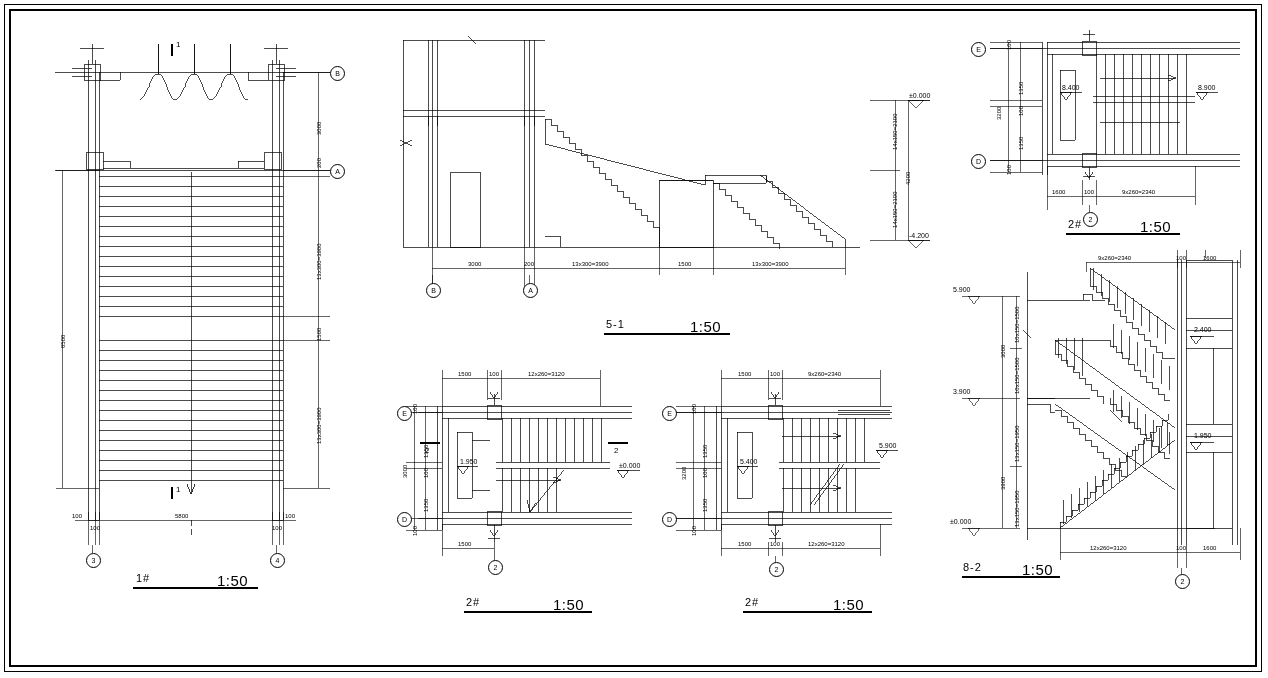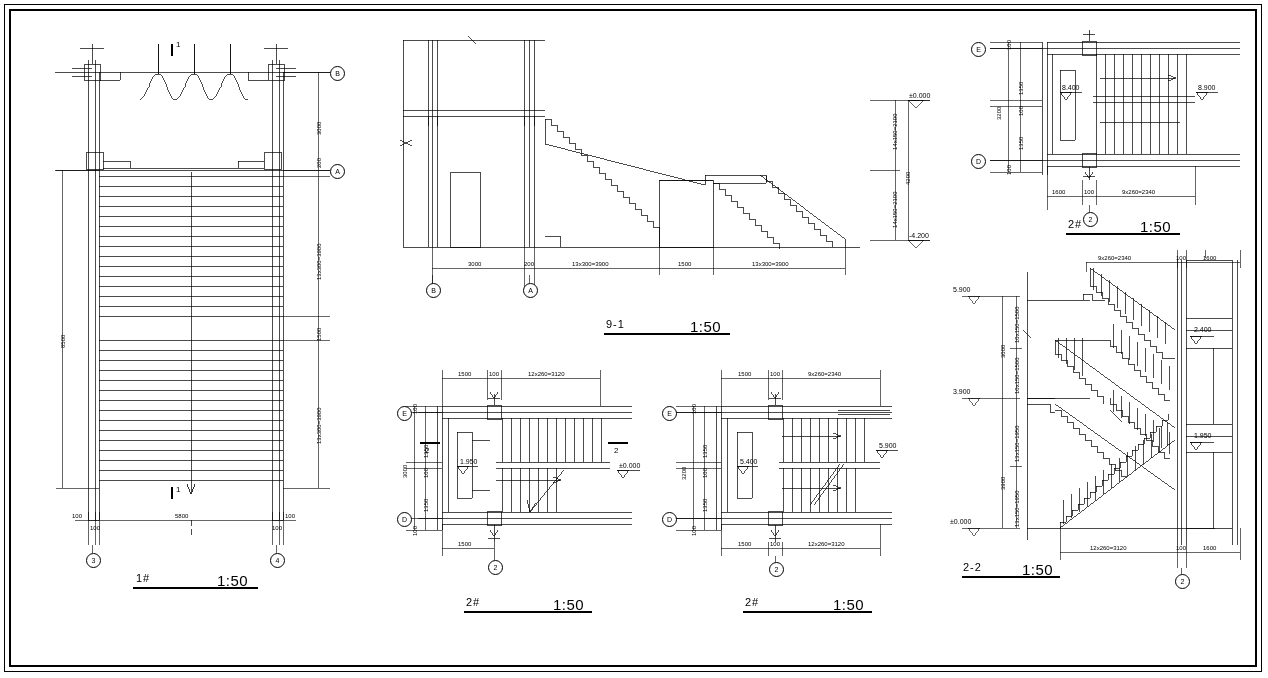--- a/index.html
+++ b/index.html
@@ -628,21 +628,21 @@
   <div class="lbl" style="left:572px;top:261px;">13x300=3900</div>
   <div class="lbl" style="left:678px;top:261px;">1500</div>
   <div class="lbl" style="left:752px;top:261px;">13x300=3900</div>
   <div class="lbl v" style="left:892px;top:150px;">14x150=2100</div>
   <div class="lbl v" style="left:892px;top:228px;">14x150=2100</div>
   <div class="lbl v" style="left:905px;top:185px;">4200</div>
   <div class="lbl" style="left:909px;top:92px;font-size:7px;">±0.000</div>
   <div class="lbl" style="left:909px;top:232px;font-size:7px;">-4.200</div>
   <div class="bub" style="left:426px;top:283px;">B</div>
   <div class="bub" style="left:523px;top:283px;">A</div>
-  <div class="title-txt" style="left:606px;top:318px;">9-1</div>
+  <div class="title-txt" style="left:606px;top:318px;">5-1</div>
   <div class="scale-txt" style="left:690px;top:318px;">1:50</div>
 
   <div class="lbl v" style="left:1006px;top:50px;">100</div>
   <div class="lbl v" style="left:1018px;top:95px;">1350</div>
   <div class="lbl v" style="left:1018px;top:116px;">100</div>
   <div class="lbl v" style="left:1018px;top:150px;">1350</div>
   <div class="lbl v" style="left:1006px;top:175px;">100</div>
   <div class="lbl v" style="left:996px;top:120px;">3200</div>
   <div class="lbl" style="left:1052px;top:189px;">1600</div>
   <div class="lbl" style="left:1084px;top:189px;">100</div>
@@ -706,16 +706,16 @@
   <div class="lbl v" style="left:1000px;top:490px;">3900</div>
   <div class="lbl v" style="left:1014px;top:462px;">13x150=1950</div>
   <div class="lbl v" style="left:1014px;top:527px;">13x150=1950</div>
   <div class="lbl" style="left:1098px;top:255px;">9x260=2340</div>
   <div class="lbl" style="left:1176px;top:255px;">100</div>
   <div class="lbl" style="left:1203px;top:255px;">1600</div>
   <div class="lbl" style="left:1090px;top:545px;">12x260=3120</div>
   <div class="lbl" style="left:1176px;top:545px;">100</div>
   <div class="lbl" style="left:1203px;top:545px;">1600</div>
   <div class="bub" style="left:1175px;top:574px;">2</div>
-  <div class="title-txt" style="left:963px;top:561px;">2-2</div>
+  <div class="title-txt" style="left:963px;top:561px;">8-2</div>
   <div class="scale-txt" style="left:1022px;top:561px;">1:50</div>
 
 </div>
 
 </body></html>

